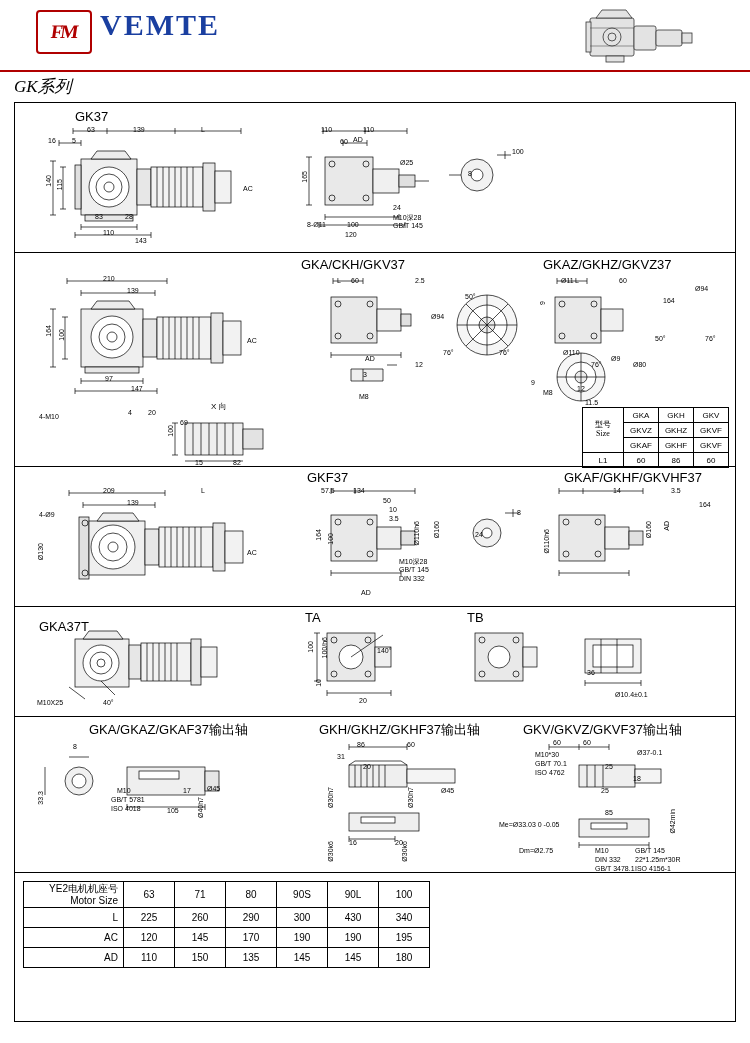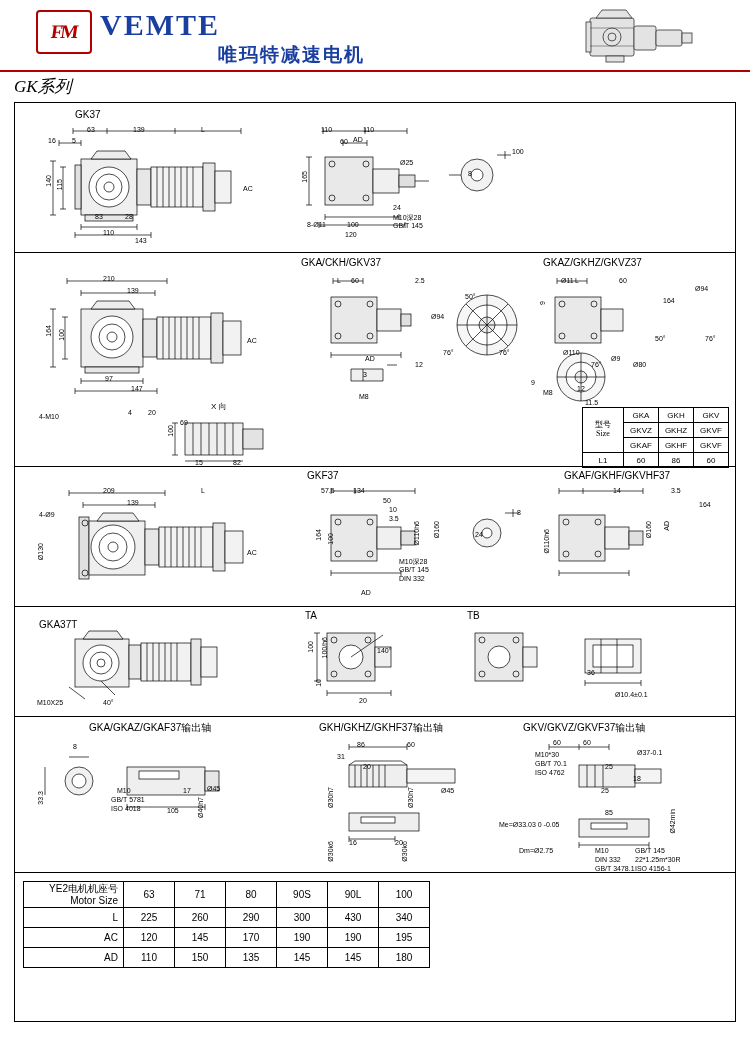--- a/index.html
+++ b/index.html
@@ -70,21 +70,21 @@
   .row:last-child{border-bottom:none;}
   .r1{height:150px;}
   .r2{height:214px;}
   .r3{height:140px;}
   .r4{height:110px;}
   .r5{height:156px;}
   .r6{height:148px;}
 
   .cap{
     position:absolute;
-    font-size:10px;
+    font-size:13px;
     font-family:"Liberation Sans", sans-serif;
     white-space:nowrap;
   }
   .dim{
     position:absolute;
     font-size:7px;
     white-space:nowrap;
     color:#000;
   }
   .vtext{
@@ -116,21 +116,20 @@
   svg{display:block;}
 </style>
 </head>
 <body>
 
 <div class="header">
   <div class="logo-box">
     <span class="logo-mark">FM</span>
   </div>
   <div class="brand-en">VEMTE</div>
-  <div class="brand-cn">唯玛特减速电机</div>
   <div class="header-img">
     <svg width="150" height="60" viewBox="0 0 150 60">
       <g fill="#e3e3e3" stroke="#333" stroke-width="0.8">
         <rect x="30" y="12" width="44" height="38" rx="2"></rect>
         <rect x="26" y="16" width="5" height="30"></rect>
         <rect x="74" y="20" width="22" height="24" rx="2"></rect>
         <rect x="96" y="24" width="26" height="16" rx="2"></rect>
         <rect x="122" y="27" width="10" height="10"></rect>
         <path d="M42 4 L66 4 L72 12 L36 12 Z"></path>
         <rect x="46" y="50" width="18" height="6"></rect>

